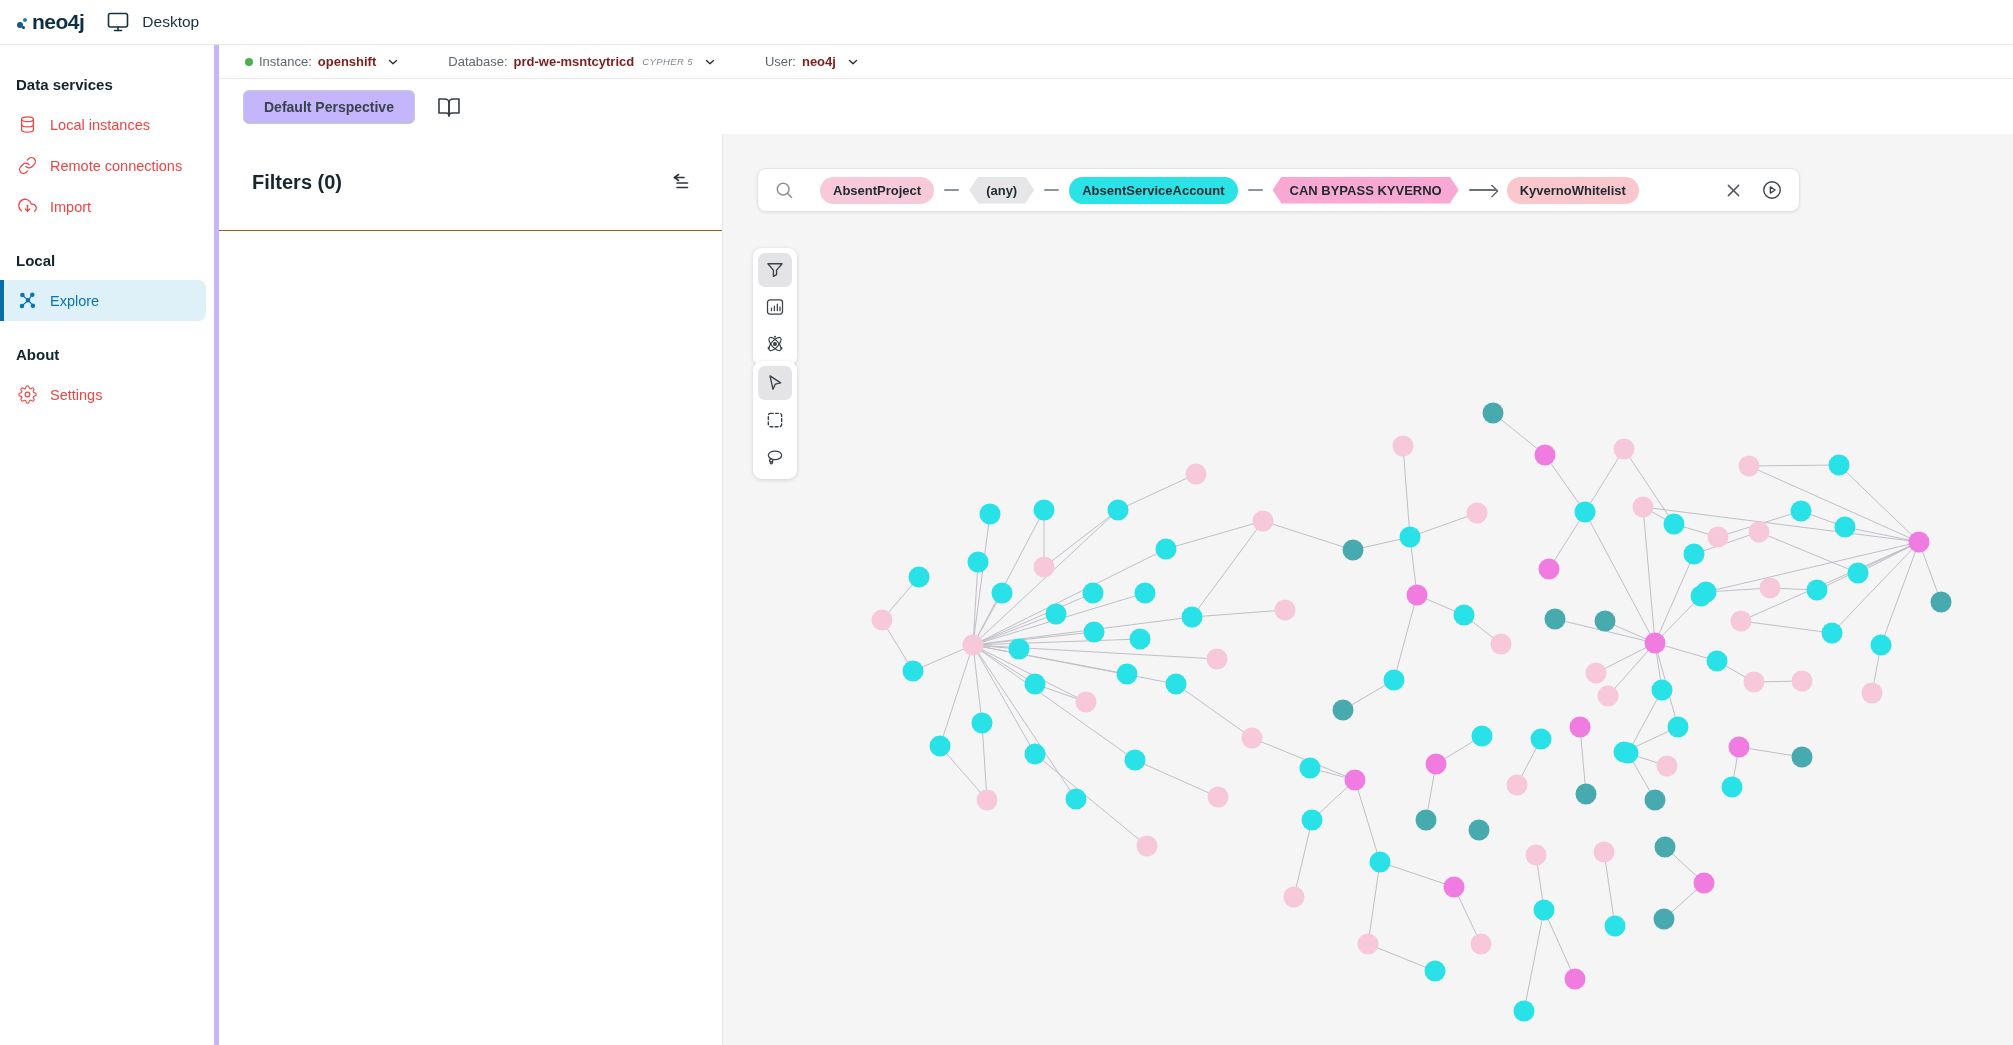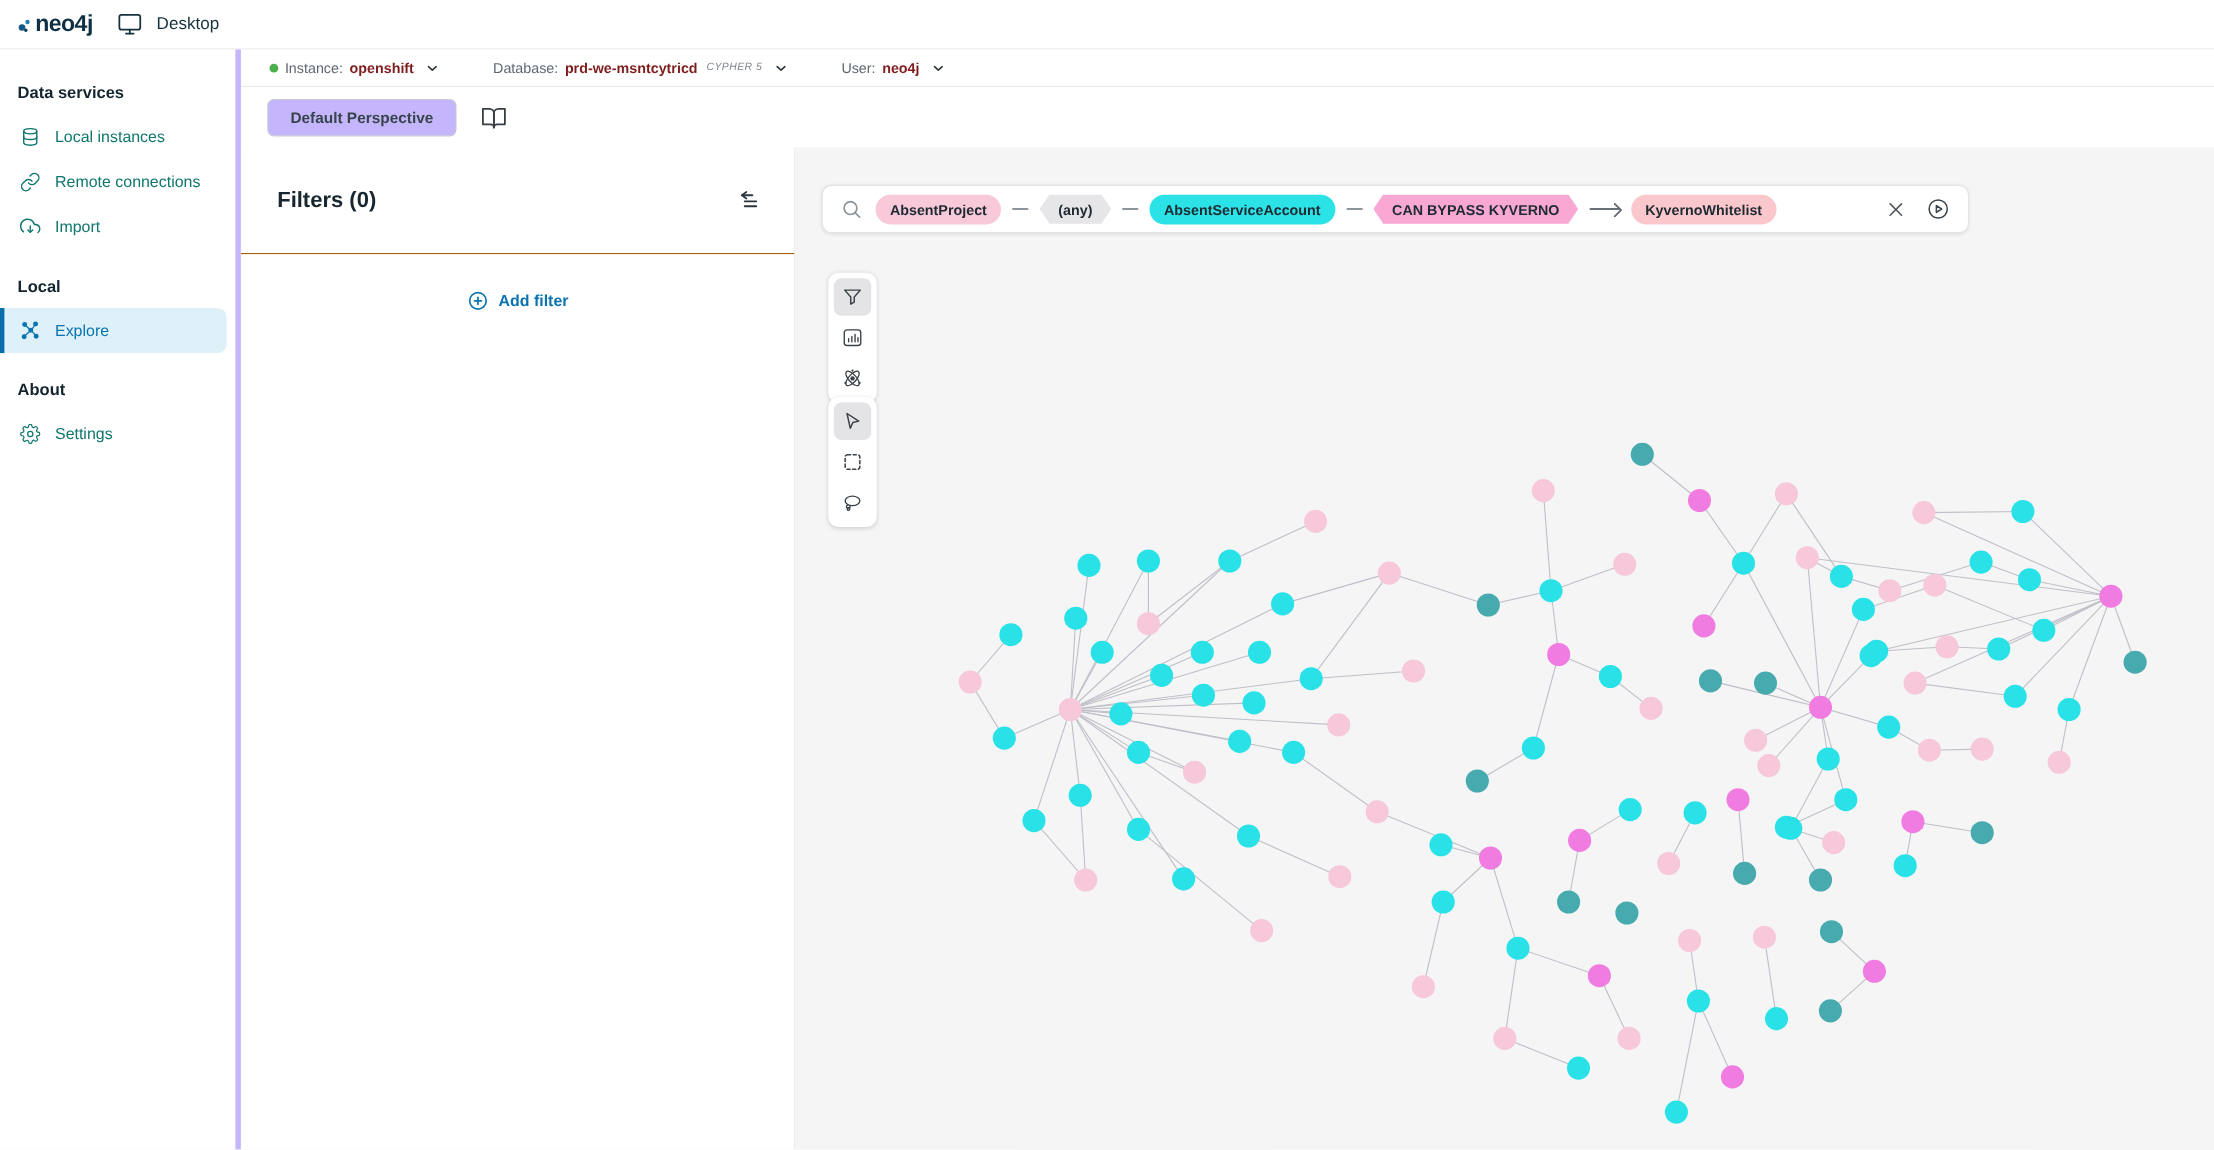--- a/index.html
+++ b/index.html
@@ -40,43 +40,43 @@
     display:flex;align-items:center;padding-left:24px;gap:22px;box-sizing:border-box;}
   .persp-btn{background:#c4b5fd;border:1px solid #c6ccd0;border-radius:6px;padding:8px 20px;
     font-size:14px;font-weight:600;color:#38444c;font-family:inherit;cursor:pointer;}
   .book-btn{color:#363e44;background:none;border:none;cursor:pointer;padding:0;display:flex;}
 
   
   .sidebar{position:absolute;left:0;top:45px;bottom:0;width:219px;background:#fff;
     border-right:5px solid #c4b5fd;box-sizing:border-box;padding-top:6px;}
   .side-title{padding:0 16px;margin:24px 0 9px;font-size:15px;font-weight:700;color:#13242f;line-height:20px;}
   .side-item{height:41px;display:flex;align-items:center;gap:13px;padding-left:18px;
-    color:#0f766e;cursor:pointer;position:relative;margin-right:8px;font-size:14.5px;}
+    color:#ef4444;cursor:pointer;position:relative;margin-right:8px;font-size:14.5px;}
   .side-item.active{background:#def1f9;border-radius:2px 8px 8px 2px;color:#0a74b1;font-weight:400;}
   .side-item.active::before{content:"";position:absolute;left:0;top:0;bottom:0;width:4px;background:#0a6dab;}
   .side-item .ic{flex:none;}
 
   
   .filters-panel{position:absolute;left:219px;top:134px;bottom:0;width:504px;background:#fff;
     border-right:1px solid #e7e8ea;box-sizing:border-box;}
   .fp-head{height:96px;display:flex;align-items:center;justify-content:space-between;
     padding:0 28px 0 33px;border-bottom:1px solid #a16207;}
   .fp-title{font-size:20px;font-weight:700;color:#18262f;}
   .collapse-btn{background:none;border:none;cursor:pointer;color:#2e373d;padding:0;display:flex;}
   .add-filter{margin-top:32px;display:flex;align-items:center;justify-content:center;gap:8px;
     color:#0a74b1;font-size:14.5px;font-weight:700;cursor:pointer;}
 
   
   .canvas{position:absolute;left:723px;top:134px;right:0;bottom:0;background:#f5f5f6;}
   #graph-svg{position:absolute;inset:0;}
 
   
-  .searchbar{position:absolute;left:24px;top:34px;width:1043px;height:44px;background:#fff;
+  .searchbar{position:absolute;left:34px;top:34px;width:1043px;height:44px;background:#fff;
     border:1px solid #e3e4e8;border-radius:9px;box-shadow:0 1px 3px rgba(0,0,0,.08);
-    display:flex;align-items:center;padding:0 16px;box-sizing:border-box;gap:12px;}
+    display:flex;align-items:center;padding:0 16px;box-sizing:border-box;gap:26px;}
   .searchbar .search-ic{color:#8b9298;flex:none;}
   .pill-row{display:flex;align-items:center;gap:10px;flex:1;min-width:0;}
   .pill{height:27px;display:inline-flex;align-items:center;padding:0 13px;font-size:13px;
     font-weight:700;color:#1e2930;border-radius:14px;white-space:nowrap;cursor:pointer;}
   .pill.hex{border-radius:0;clip-path:polygon(9px 0,calc(100% - 9px) 0,100% 50%,calc(100% - 9px) 100%,9px 100%,0 50%);padding:0 17px;}
   .conn-dash{width:15px;height:2px;background:#8d959b;border-radius:1px;flex:none;}
   .conn-arrow{width:28px;height:2px;background:#696f75;border-radius:1px;flex:none;position:relative;}
   .conn-arrow::after{content:"";position:absolute;right:0;top:-3.5px;width:8px;height:8px;
     border-right:2px solid #696f75;border-top:2px solid #696f75;transform:rotate(45deg);border-radius:1px;}
   .sb-right{display:flex;align-items:center;gap:18px;margin-left:auto;}
@@ -227,30 +227,20 @@
       <button class="collapse-btn">
         <span>
           <svg class="ic" width="24" height="24" viewBox="0 0 24 24">
               <path d="M8.5 4.5 4.5 7.5l4 3"></path>
               <line x1="4.5" y1="7.5" x2="14" y2="7.5"></line>
               <line x1="7" y1="13" x2="17.5" y2="13"></line>
               <line x1="7" y1="17.5" x2="17.5" y2="17.5"></line>
             </svg>
         </span>
       </button>
-    </div>
-    <div class="add-filter">
-      <span>
-        <svg class="ic" width="21" height="21" viewBox="0 0 24 24" style="stroke-width:1.8">
-            <circle cx="12" cy="12" r="8.6"></circle>
-            <line x1="8.4" y1="12" x2="15.6" y2="12"></line>
-            <line x1="12" y1="8.4" x2="12" y2="15.6"></line>
-          </svg>
-      </span>
-      <span>Add filter</span>
     </div>
   </section>
 
   <main class="canvas">
     <svg id="graph-svg" viewBox="723 134 1290 911" width="1290" height="911" preserveAspectRatio="xMinYMin slice">
         <g>
           <line x1="973" y1="645" x2="990" y2="514" stroke="#bfbfc8" stroke-width="1"></line>
           <line x1="973" y1="645" x2="1044" y2="510" stroke="#bfbfc8" stroke-width="1"></line>
           <line x1="973" y1="645" x2="1118" y2="510" stroke="#bfbfc8" stroke-width="1"></line>
           <line x1="973" y1="645" x2="978" y2="562" stroke="#bfbfc8" stroke-width="1"></line>

